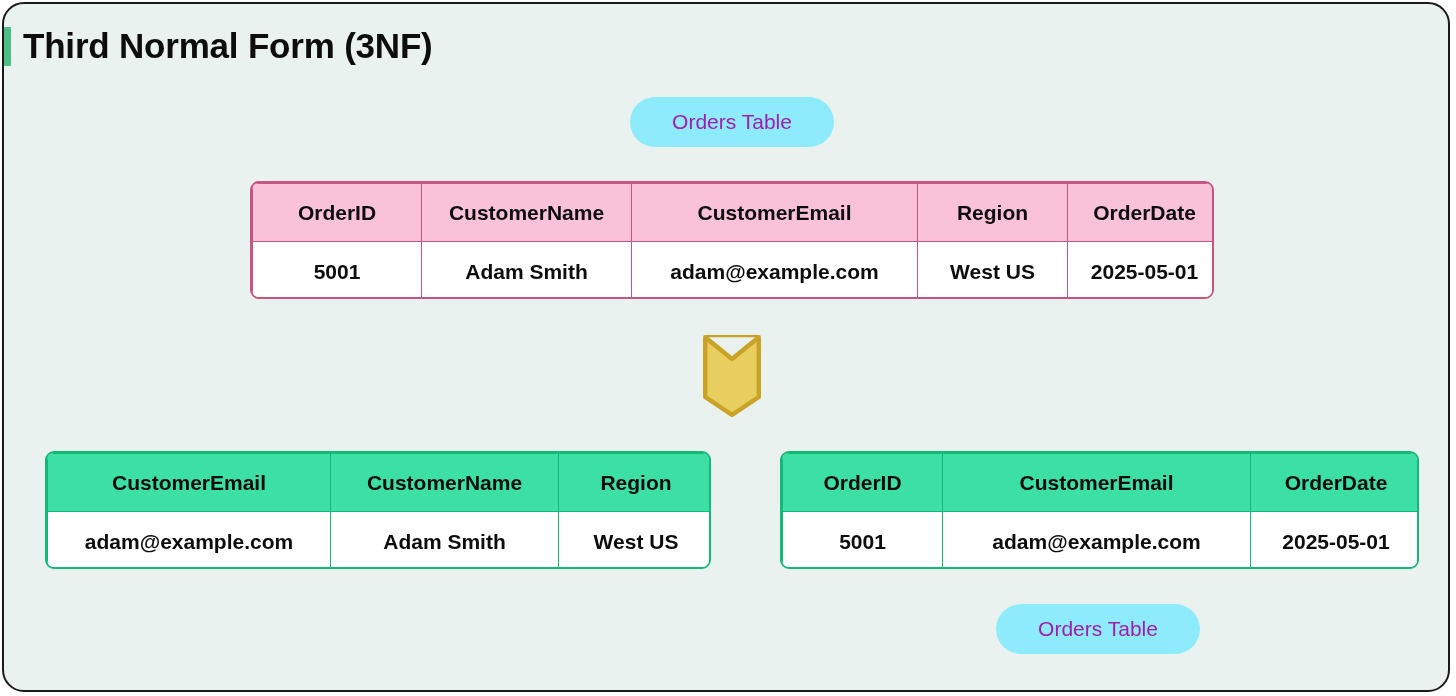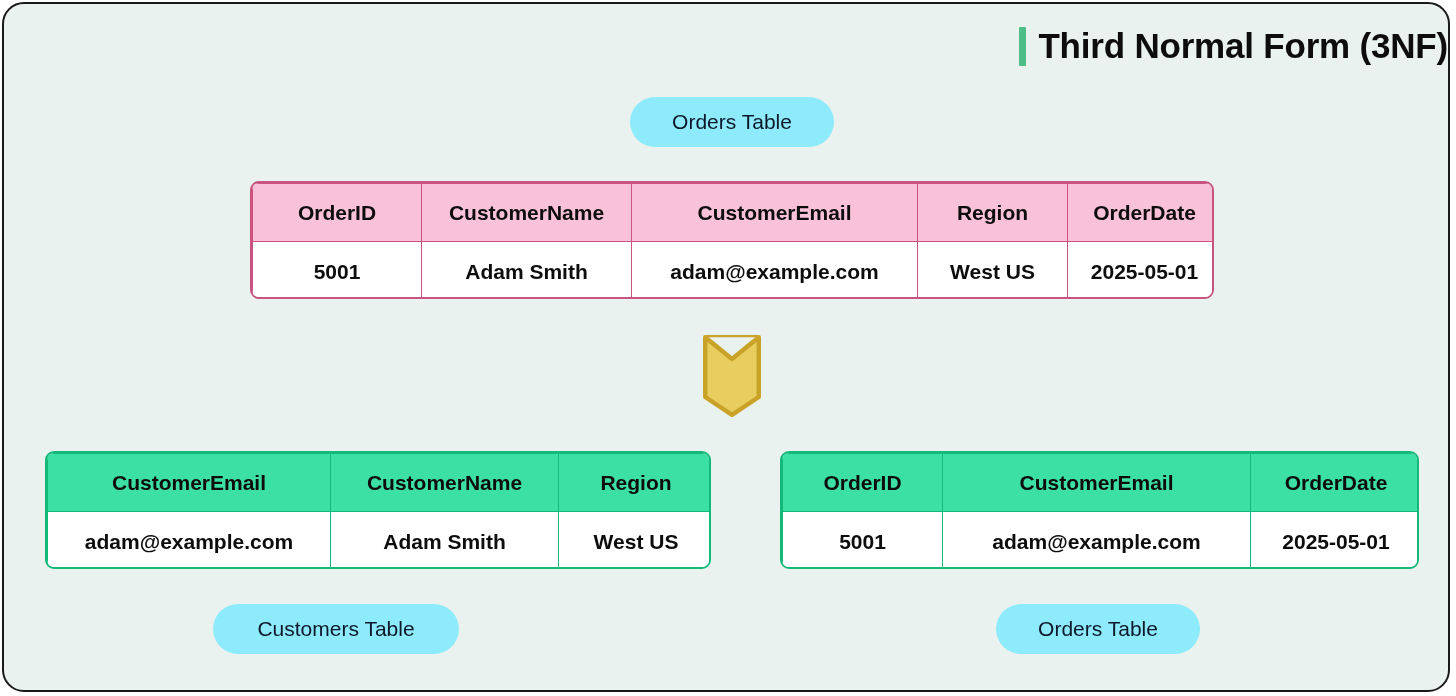--- a/index.html
+++ b/index.html
@@ -29,21 +29,21 @@
 
   
   #title-row {
     position: absolute;
     left: 0;
     top: 16px;
     width: 100%;
     height: 52px;
     display: flex;
     align-items: center;
-    justify-content: flex-end;
+    justify-content: flex-start;
   }
   #title-accent {
     width: 7px;
     height: 39px;
     background: #4CBE86;
     border-radius: 1px;
     margin-right: 12px;
   }
   #title-text {
     font-size: 35px;
@@ -56,21 +56,21 @@
   
   .pill {
     position: absolute;
     background: #8DEBFB;
     border-radius: 999px;
     display: flex;
     align-items: center;
     justify-content: center;
     font-size: 21px;
     font-weight: 500;
-    color: #0f172a;
+    color: #a21caf;
     white-space: nowrap;
   }
   #pill-top    { left: 626px; top: 93px;  width: 204px; height: 50px; }
   #pill-left   { left: 209px; top: 600px; width: 246px; height: 50px; }
   #pill-right  { left: 992px; top: 600px; width: 204px; height: 50px; }
 
   
   .tbl {
     position: absolute;
     border-radius: 9px;
@@ -199,16 +199,15 @@
       <tbody>
         <tr>
           <td>5001</td>
           <td>adam@example.com</td>
           <td>2025-05-01</td>
         </tr>
       </tbody>
     </table>
   </div>
 
-  <div class="pill" id="pill-left">Customers Table</div>
   <div class="pill" id="pill-right">Orders Table</div>
 
 </div>
 
 </body></html>

